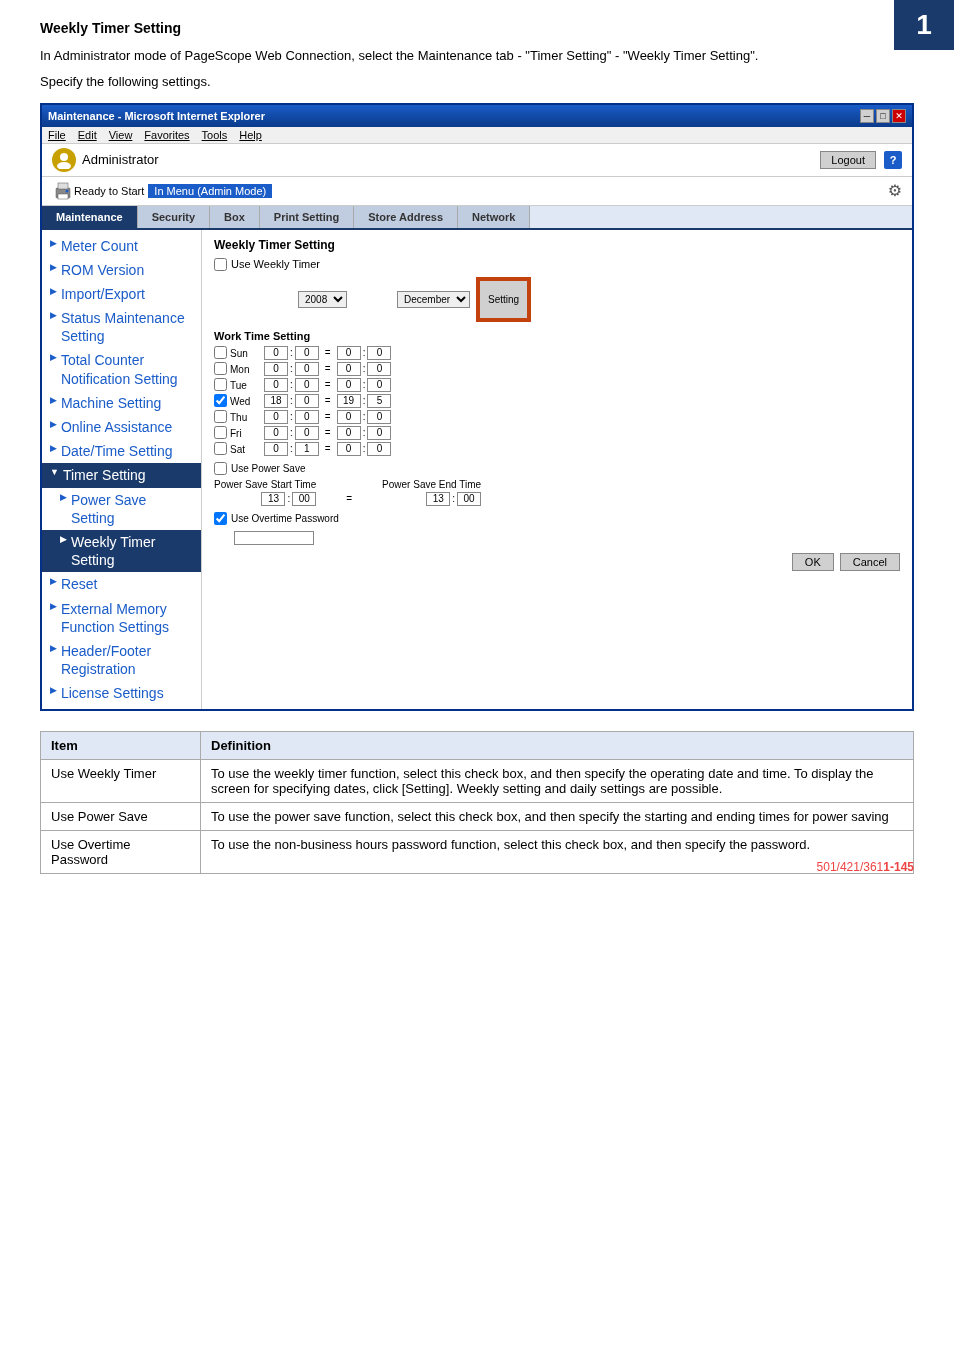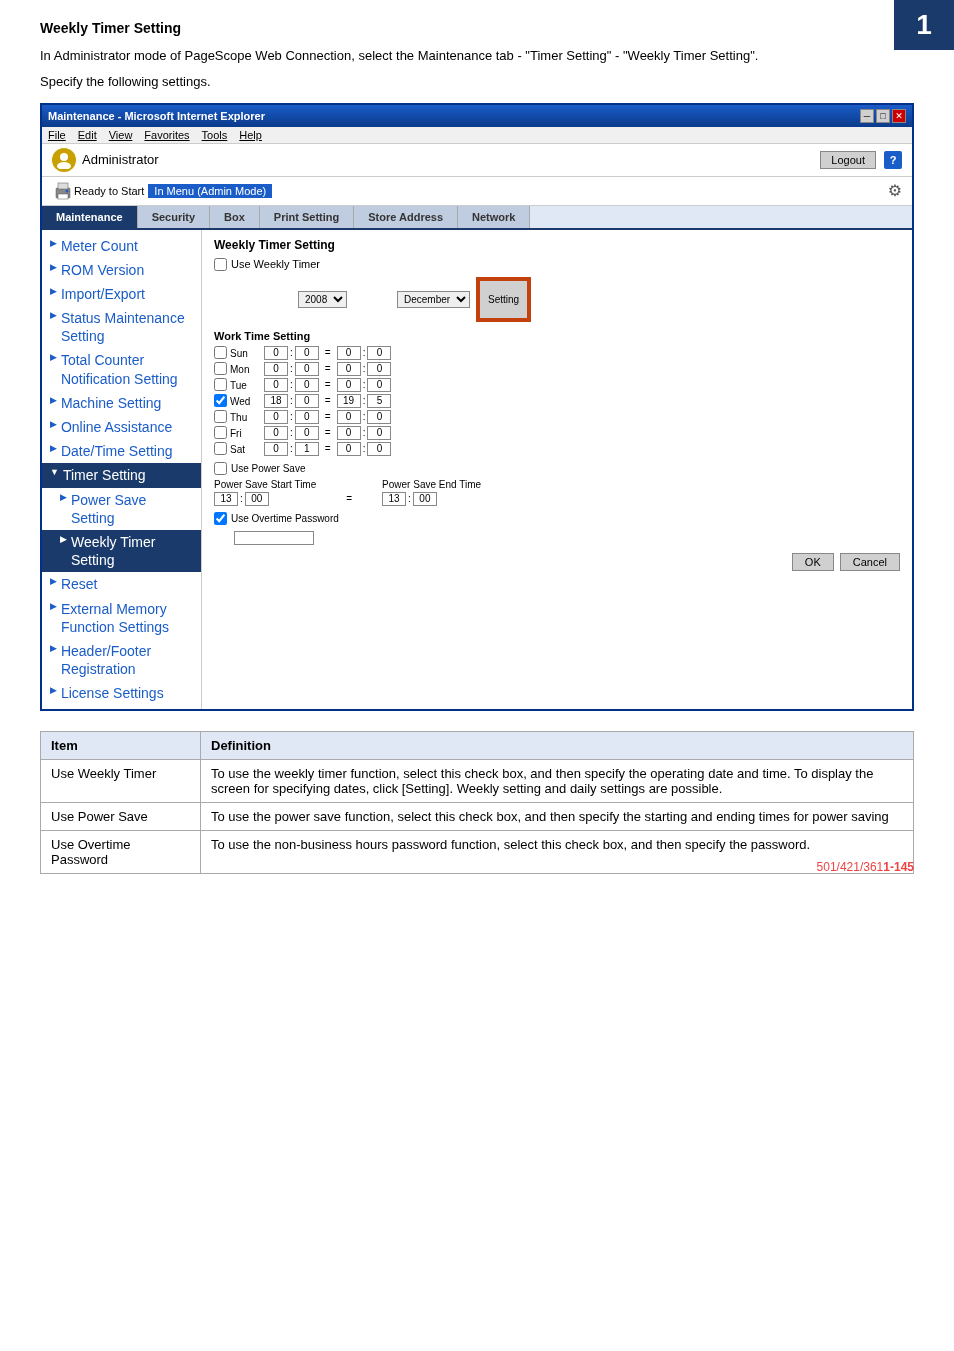--- a/index.html
+++ b/index.html
@@ -312,20 +312,21 @@
       display: flex;
       gap: 30px;
       font-size: 10px;
       margin-bottom: 4px;
     }
     .power-time-label { font-weight: normal; margin-bottom: 2px; }
     .power-time-inputs {
       display: flex;
       align-items: center;
       gap: 2px;
+      justify-content: flex-end;
     }
 
     .overtime-row {
       display: flex;
       align-items: center;
       gap: 4px;
       margin-bottom: 6px;
       font-size: 10px;
     }
     .overtime-field {

